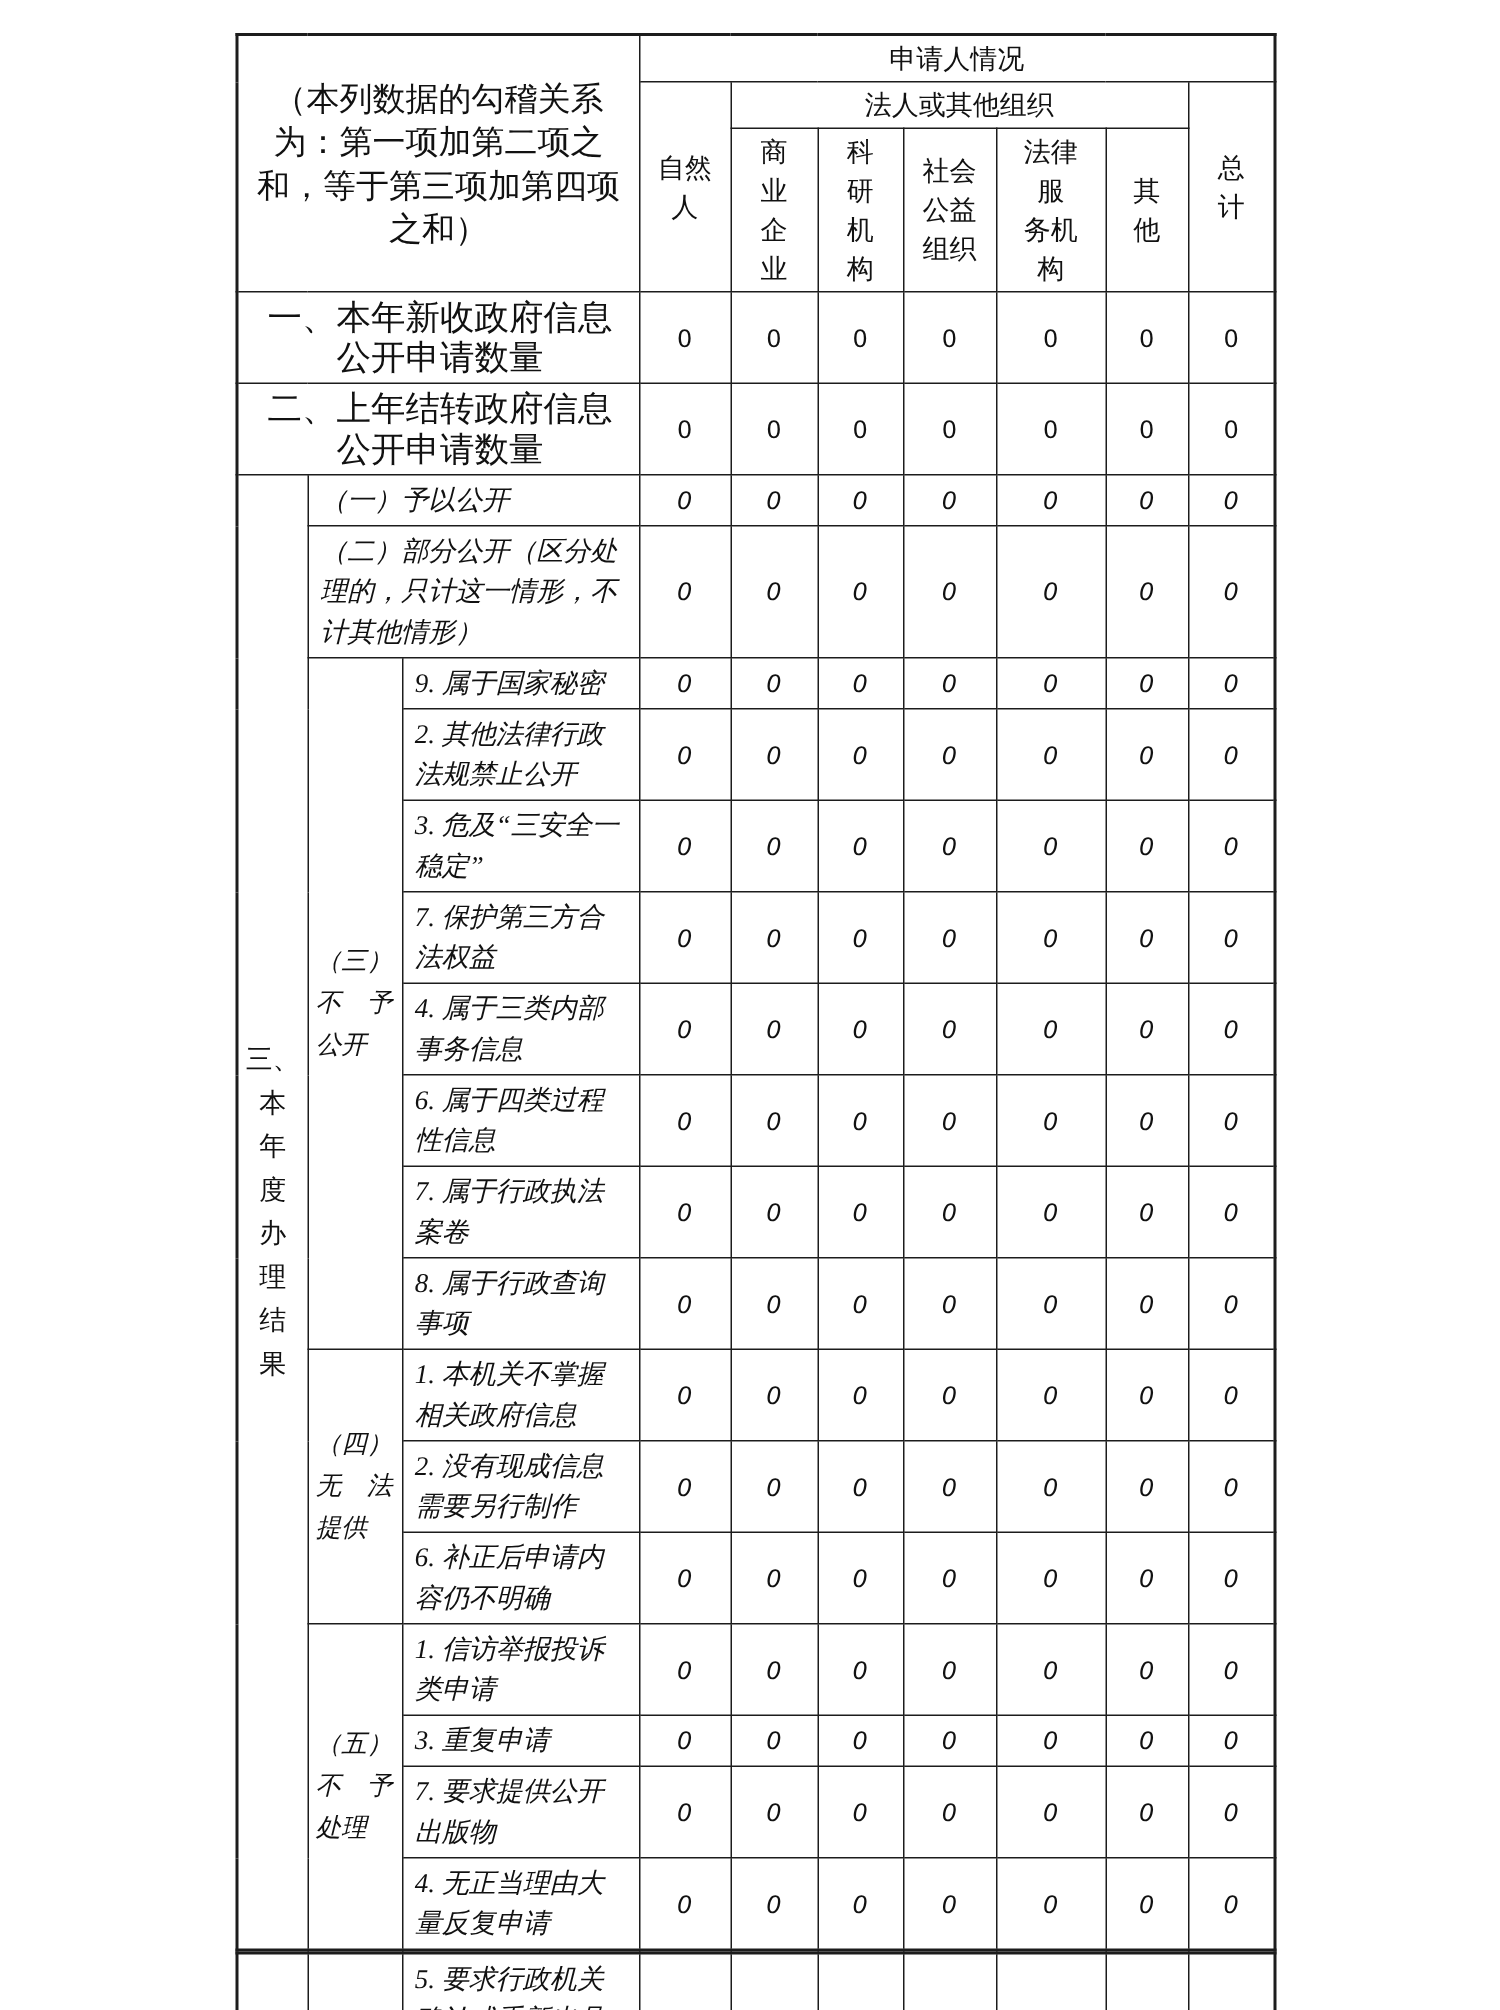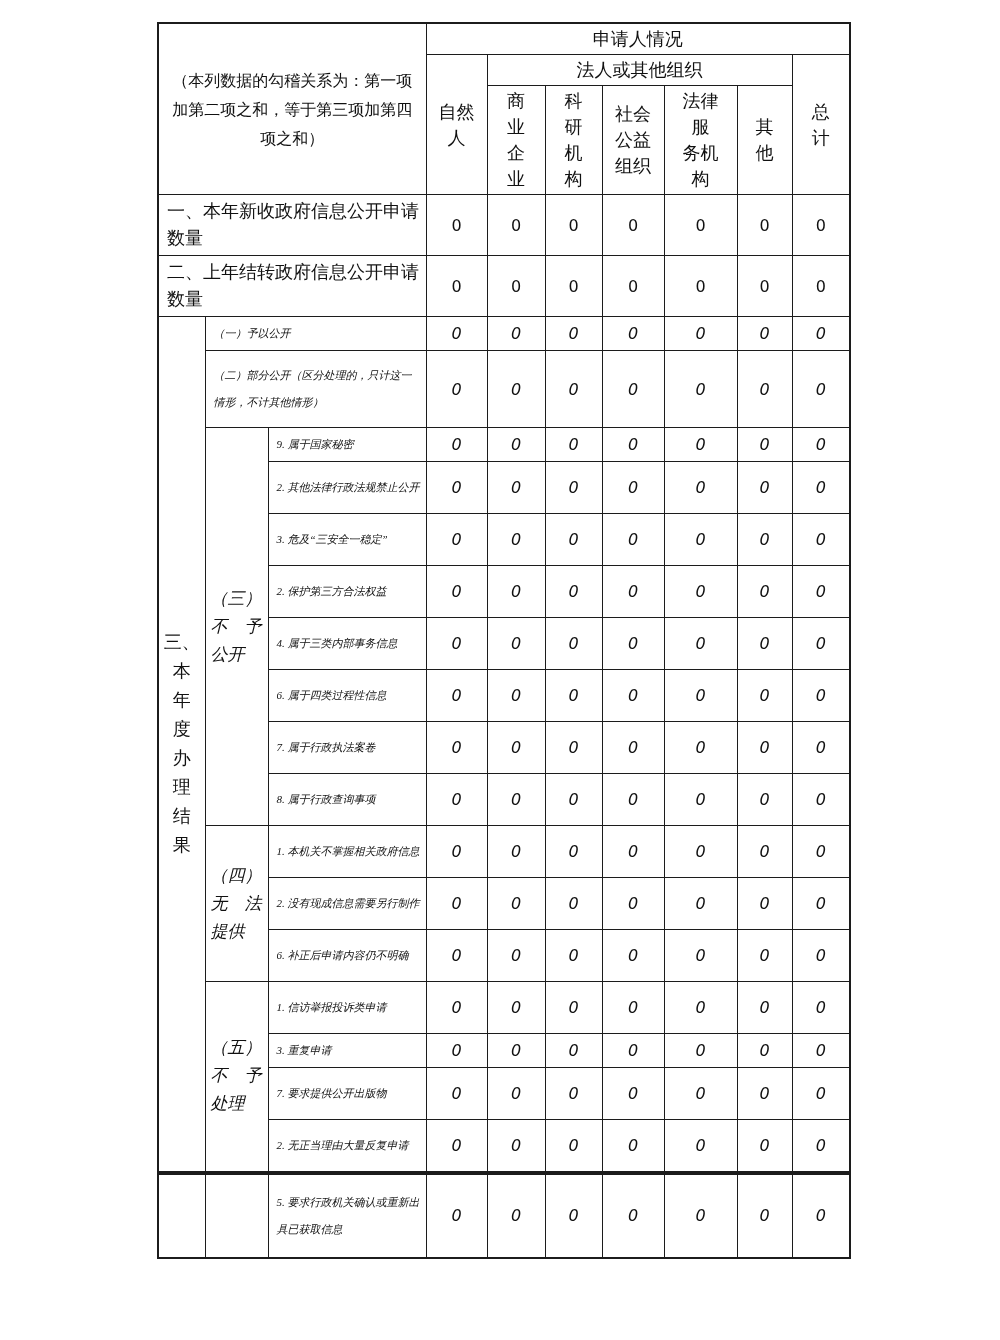--- a/index.html
+++ b/index.html
@@ -7,24 +7,24 @@
   .sheet{position:relative;width:1000px;height:1340px;background:#fff;overflow:hidden;}
   .tbl-wrap{position:absolute;left:157px;top:22px;width:694px;}
   table{border-collapse:collapse;table-layout:fixed;width:694px;}
   table.page{border:2px solid #1c1c1c;}
   td{border:1px solid #1c1c1c;vertical-align:middle;padding:2px 4px;overflow:hidden;}
   .pageA{border-bottom:2px solid #1c1c1c;}
   .pageB{border-top:2px solid #1c1c1c;}
   .song{font-family:"Liberation Serif",serif;font-style:normal;}
   .kai{font-family:"Liberation Serif",serif;font-style:italic;}
   .pre{white-space:pre-line;}
-  .corner{text-align:center;font-size:16px;line-height:29px;padding:4px 10px;}
+  .corner{text-align:center;font-size:22px;line-height:29px;padding:4px 10px;}
   .hcell{font-size:18px;line-height:26px;text-align:center;padding:2px 12px;}
-  .label{text-align:left;padding:3px 6px 3px 8px;font-size:11px;line-height:27px;}
-  tr.song > .label{font-size:18px;}
+  .label{text-align:left;padding:3px 6px 3px 8px;font-size:18px;line-height:27px;}
+  tr.song > .label{font-size:23px;text-align:center;}
   .vgroup{font-size:18px;line-height:29px;text-align:center;white-space:pre-line;padding:2px 0;}
   .group{font-size:17px;line-height:28px;text-align:left;white-space:pre-line;padding:2px 2px 2px 5px;}
   .val{text-align:center;font-family:"DejaVu Sans",sans-serif;font-size:16px;padding:2px 1px;}
   .empty{padding:0;}
   .rh27{height:27px}.rh29{height:29px}.rh31{height:31px}.rh33{height:33px}
   .rh51{height:51px}.rh52{height:52px}.rh54{height:54px}.rh77{height:77px}.rh80{height:80px}.rh84{height:84px}
 </style>
 </head>
 <body>
 
@@ -148,21 +148,21 @@
           <td class="label kai">3. 危及“三安全一稳定”</td>
           <td class="val">0</td>
             <td class="val">0</td>
             <td class="val">0</td>
             <td class="val">0</td>
             <td class="val">0</td>
             <td class="val">0</td>
             <td class="val">0</td>
         </tr>
         <tr class="kai rh52">
-          <td class="label kai">2. 保护第三方合法权益</td>
+          <td class="label kai">7. 保护第三方合法权益</td>
           <td class="val">0</td>
             <td class="val">0</td>
             <td class="val">0</td>
             <td class="val">0</td>
             <td class="val">0</td>
             <td class="val">0</td>
             <td class="val">0</td>
         </tr>
         <tr class="kai rh52">
           <td class="label kai">4. 属于三类内部事务信息</td>
@@ -266,21 +266,21 @@
           <td class="label kai">7. 要求提供公开出版物</td>
           <td class="val">0</td>
             <td class="val">0</td>
             <td class="val">0</td>
             <td class="val">0</td>
             <td class="val">0</td>
             <td class="val">0</td>
             <td class="val">0</td>
         </tr>
         <tr class="kai rh52">
-          <td class="label kai">2. 无正当理由大量反复申请</td>
+          <td class="label kai">4. 无正当理由大量反复申请</td>
           <td class="val">0</td>
             <td class="val">0</td>
             <td class="val">0</td>
             <td class="val">0</td>
             <td class="val">0</td>
             <td class="val">0</td>
             <td class="val">0</td>
         </tr>
       </tbody>
     </table>

